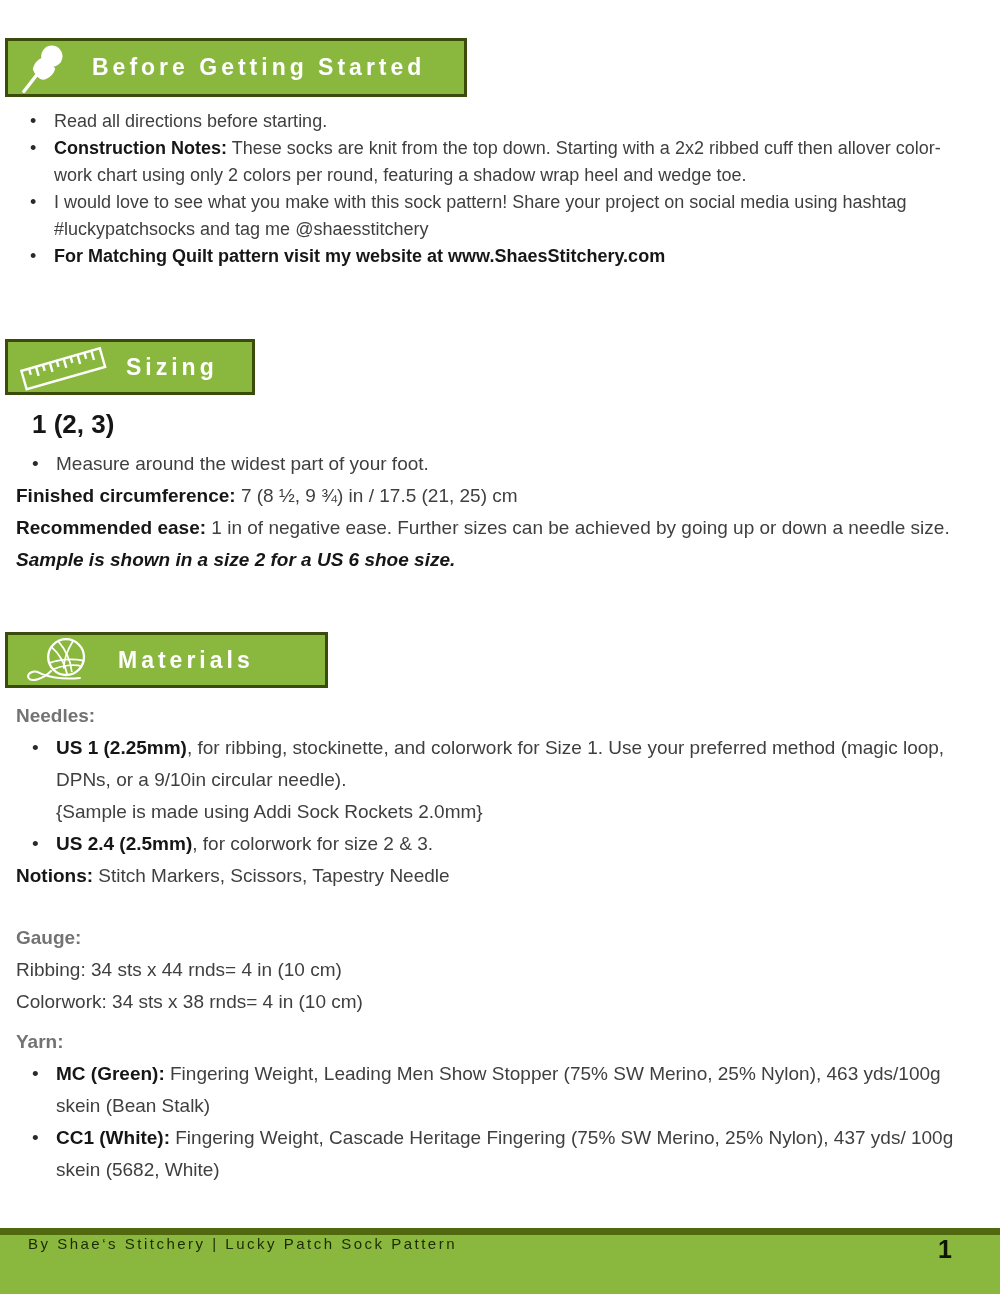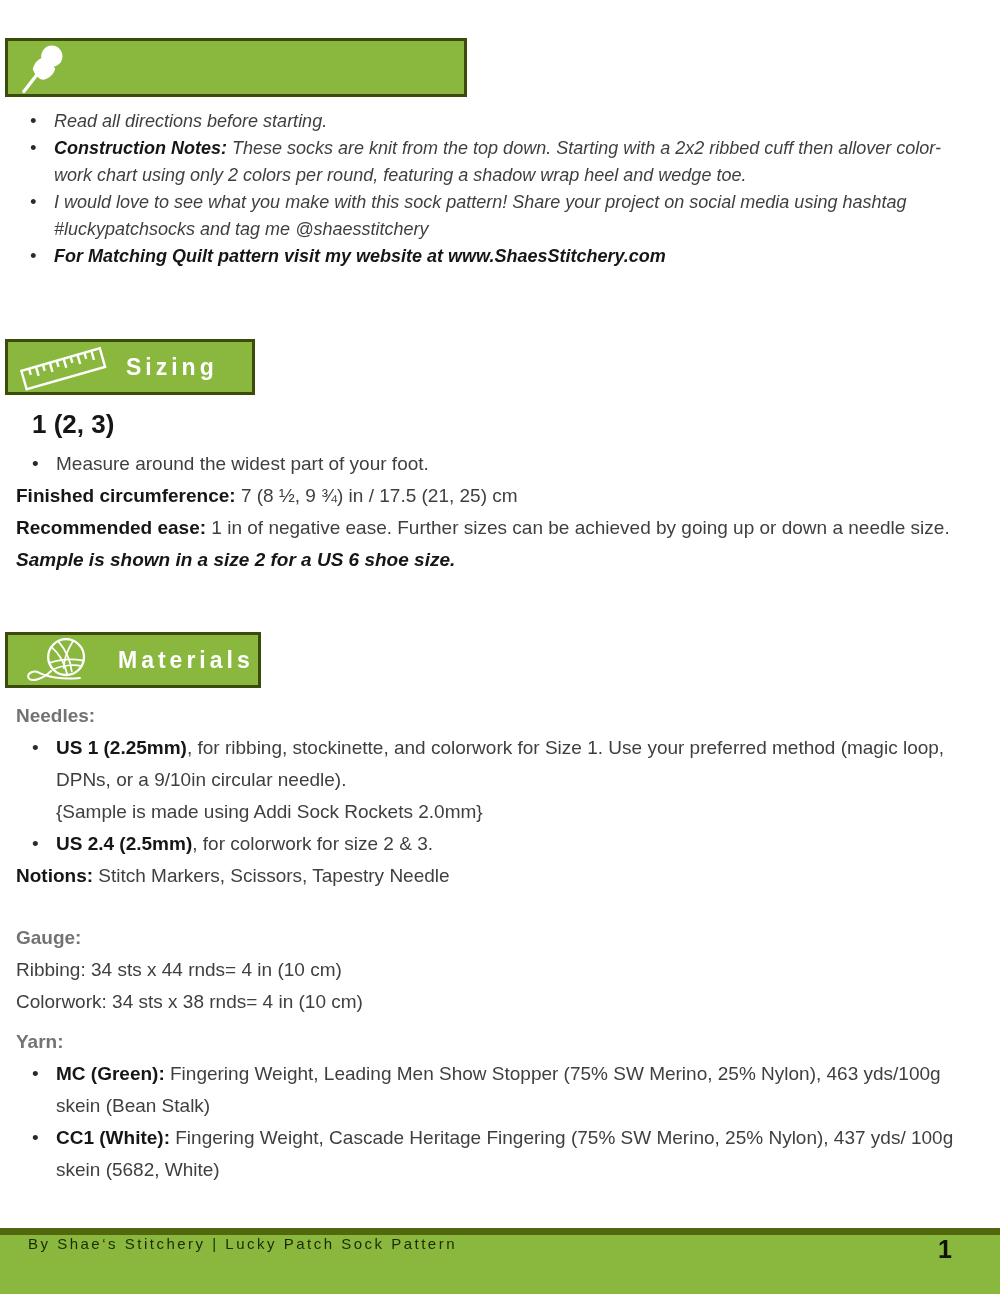--- a/index.html
+++ b/index.html
@@ -24,36 +24,35 @@
   }
   .banner-title {
     color:#ffffff;
     font-size:23px;
     font-weight:700;
     letter-spacing:4px;
     white-space:nowrap;
   }
   #banner-before { top:38px;  width:462px; }
   #banner-sizing { top:339px; width:250px; height:56px; }
-  #banner-materials { top:632px; width:256px; height:56px; }
+  #banner-materials { top:632px; width:323px; height:56px; }
 
   .banner-icon { flex:0 0 auto; display:block; }
   #pin-svg   { width:60px; height:56px; margin:0 18px 0 6px; }
   #ruler-svg { width:96px; height:48px; margin:0 14px 0 8px; }
   #yarn-svg  { width:76px; height:52px; margin:0 22px 0 12px; }
 
   
   .textblock { position:absolute; left:16px; width:950px; }
 
   #before-list { top:108px; font-size:18px; line-height:27px; }
   #before-list li {
     list-style:none;
     position:relative;
     padding-left:38px;
-    font-style:italic;
   }
   #before-list li::before {
     content:"\2022";
     position:absolute;
     left:14px;
     color:#2a2a2a;
   }
 
   #sizing-block, #materials-block { font-size:19px; line-height:32px; }
   #sizing-block { top:406px; }
@@ -115,20 +114,21 @@
 </head>
 <body>
 
 <div class="banner" id="banner-before">
   <svg id="pin-svg" class="banner-icon" viewBox="0 0 100 100" aria-hidden="true">
     <path d="M14 92 L38 61" stroke="#ffffff" stroke-width="6" stroke-linecap="round" fill="none"></path>
     <path d="M30 52 C32 42 40 33 50 31 L70 51 C68 61 59 69 49 71 C41 71 33 62 30 52 Z" fill="#ffffff"></path>
     <circle cx="64" cy="29" r="19" fill="#ffffff"></circle>
     <path d="M36 44 L58 66 L44 70 L32 56 Z" fill="#ffffff"></path>
   </svg>
+  <span class="banner-title">Before Getting Started</span>
 </div>
 
 <ul class="textblock" id="before-list">
   <li><span class="b"></span><span>Read all directions before starting.</span></li>
   <li><span class="b">Construction Notes:</span><span> These socks are knit from the top down. Starting with a 2x2 ribbed cuff then allover color-work chart using only 2 colors per round, featuring a shadow wrap heel and wedge toe.</span></li>
   <li><span class="b"></span><span>I would love to see what you make with this sock pattern! Share your project on social media using hashtag #luckypatchsocks and tag me @shaesstitchery</span></li>
   <li><span class="b">For Matching Quilt pattern visit my website at www.ShaesStitchery.com</span><span></span></li>
 </ul>
 
 <div class="banner" id="banner-sizing">

